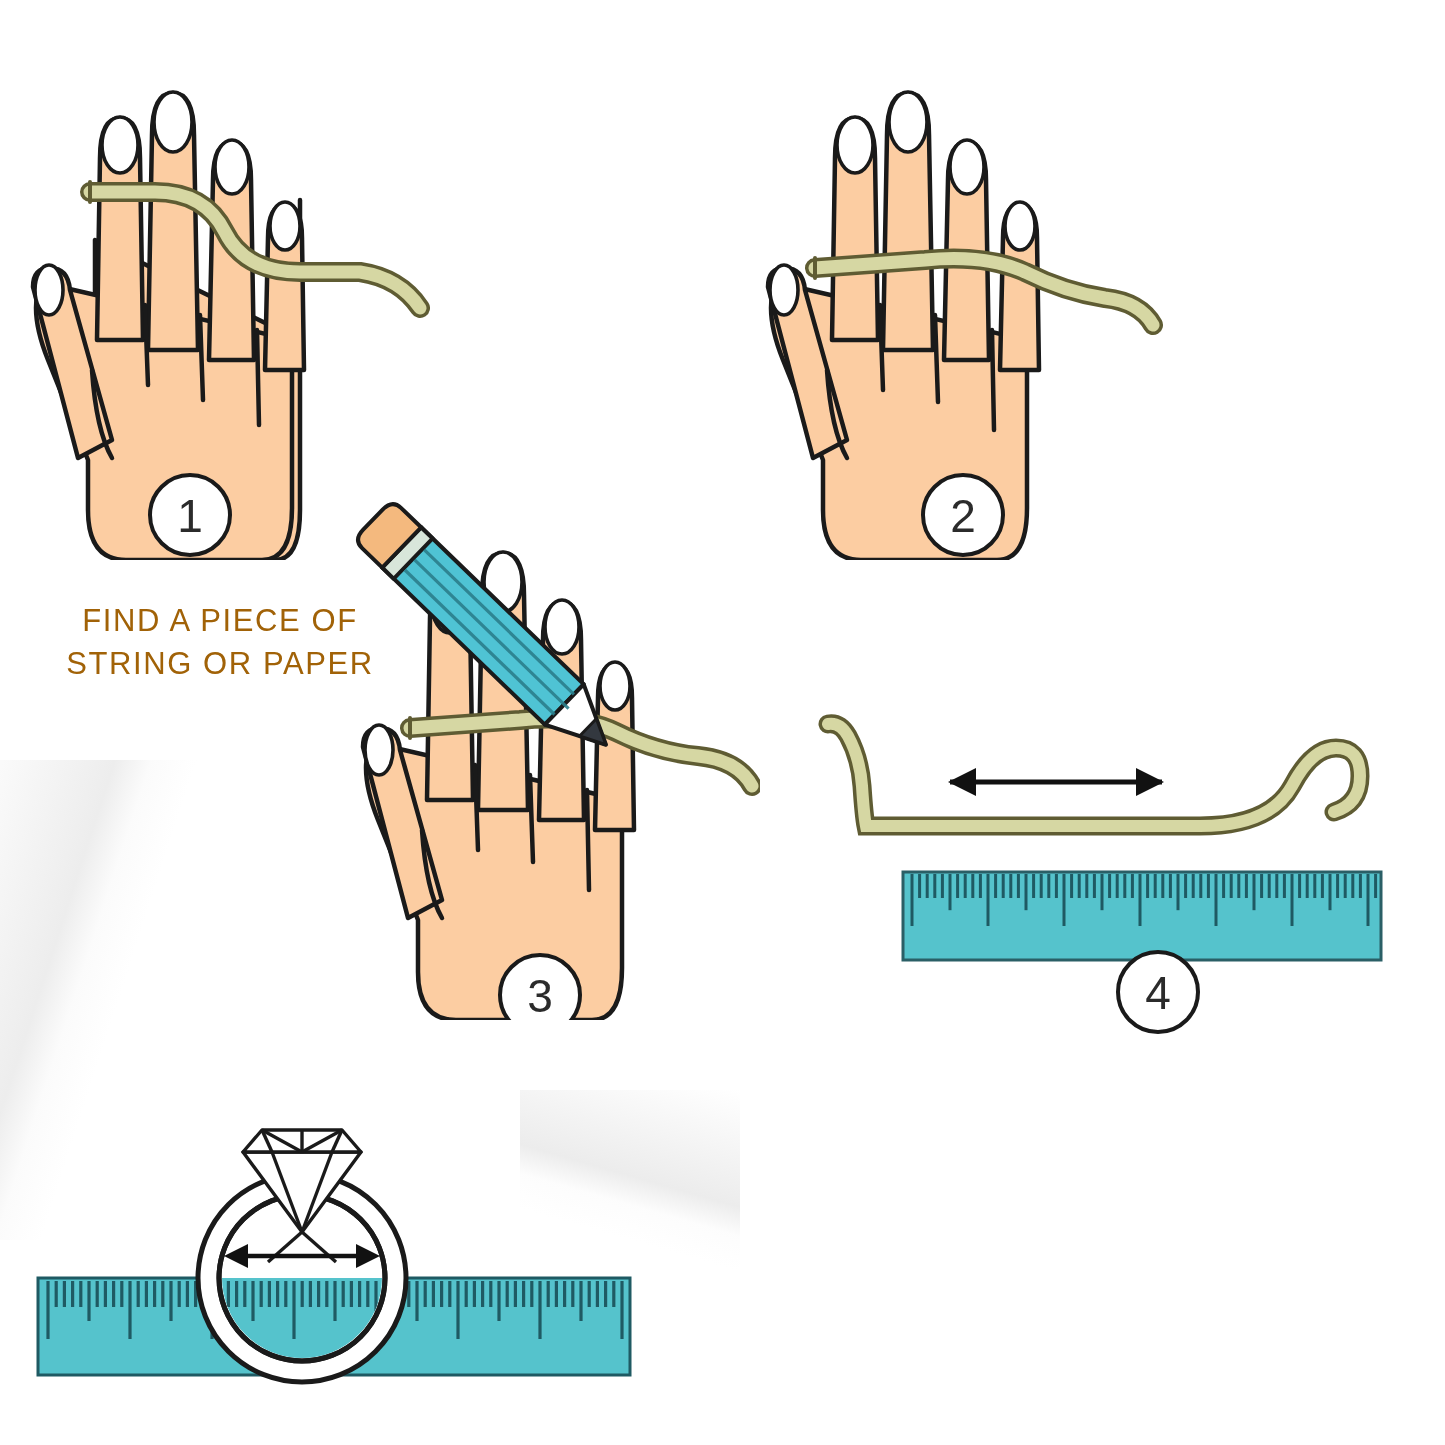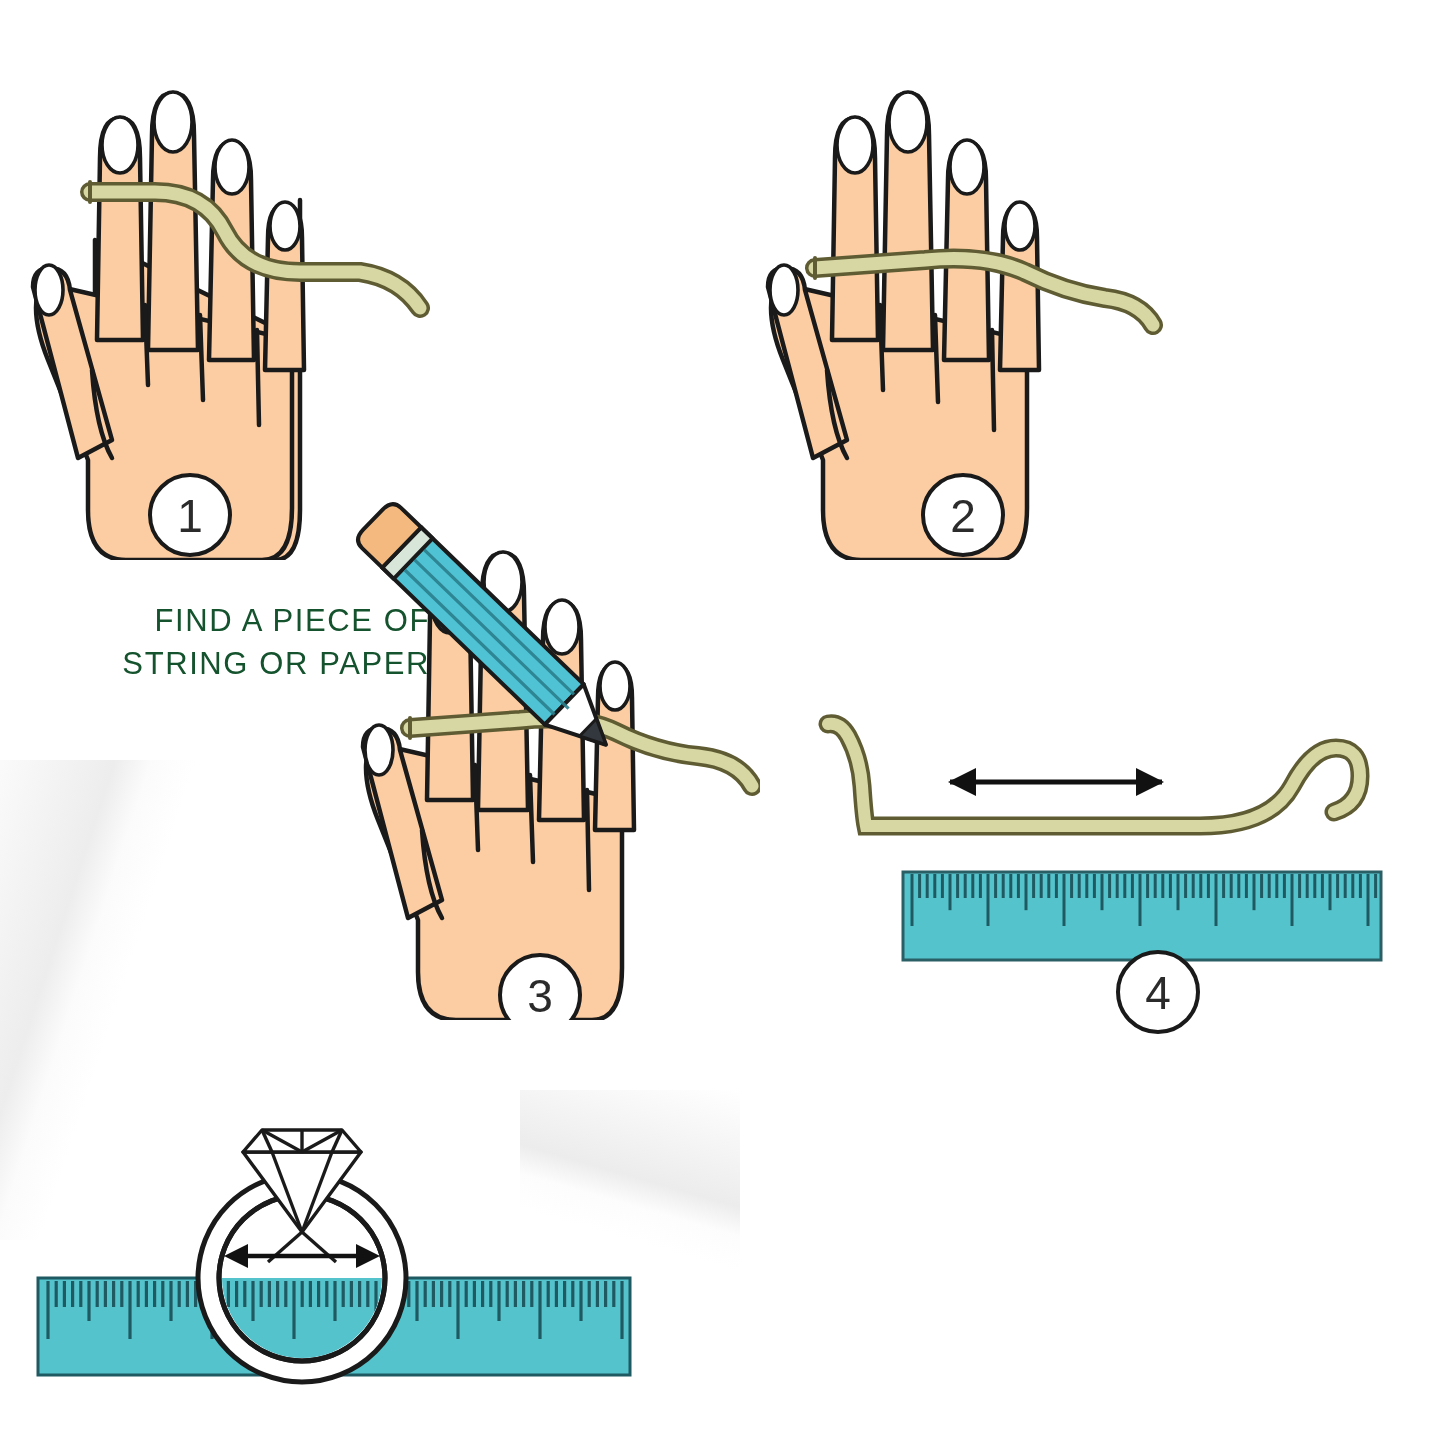--- a/index.html
+++ b/index.html
@@ -48,22 +48,22 @@
   .step {
     position: absolute;
   }
   .art {
     position: absolute;
     left: 0;
     top: 0;
   }
   .caption {
     position: absolute;
-    text-align: right;
-    color: #14532d;
+    text-align: center;
+    color: #a16207;
     font-size: 31px;
     line-height: 1.38;
     letter-spacing: 1.6px;
     font-weight: 400;
     white-space: pre-line;
   }
 
   #step1 { left: 0px;   top: 40px;  width: 430px; }
   #step2 { left: 735px; top: 40px;  width: 440px; }
   #step3 { left: 320px; top: 460px; width: 430px; }

